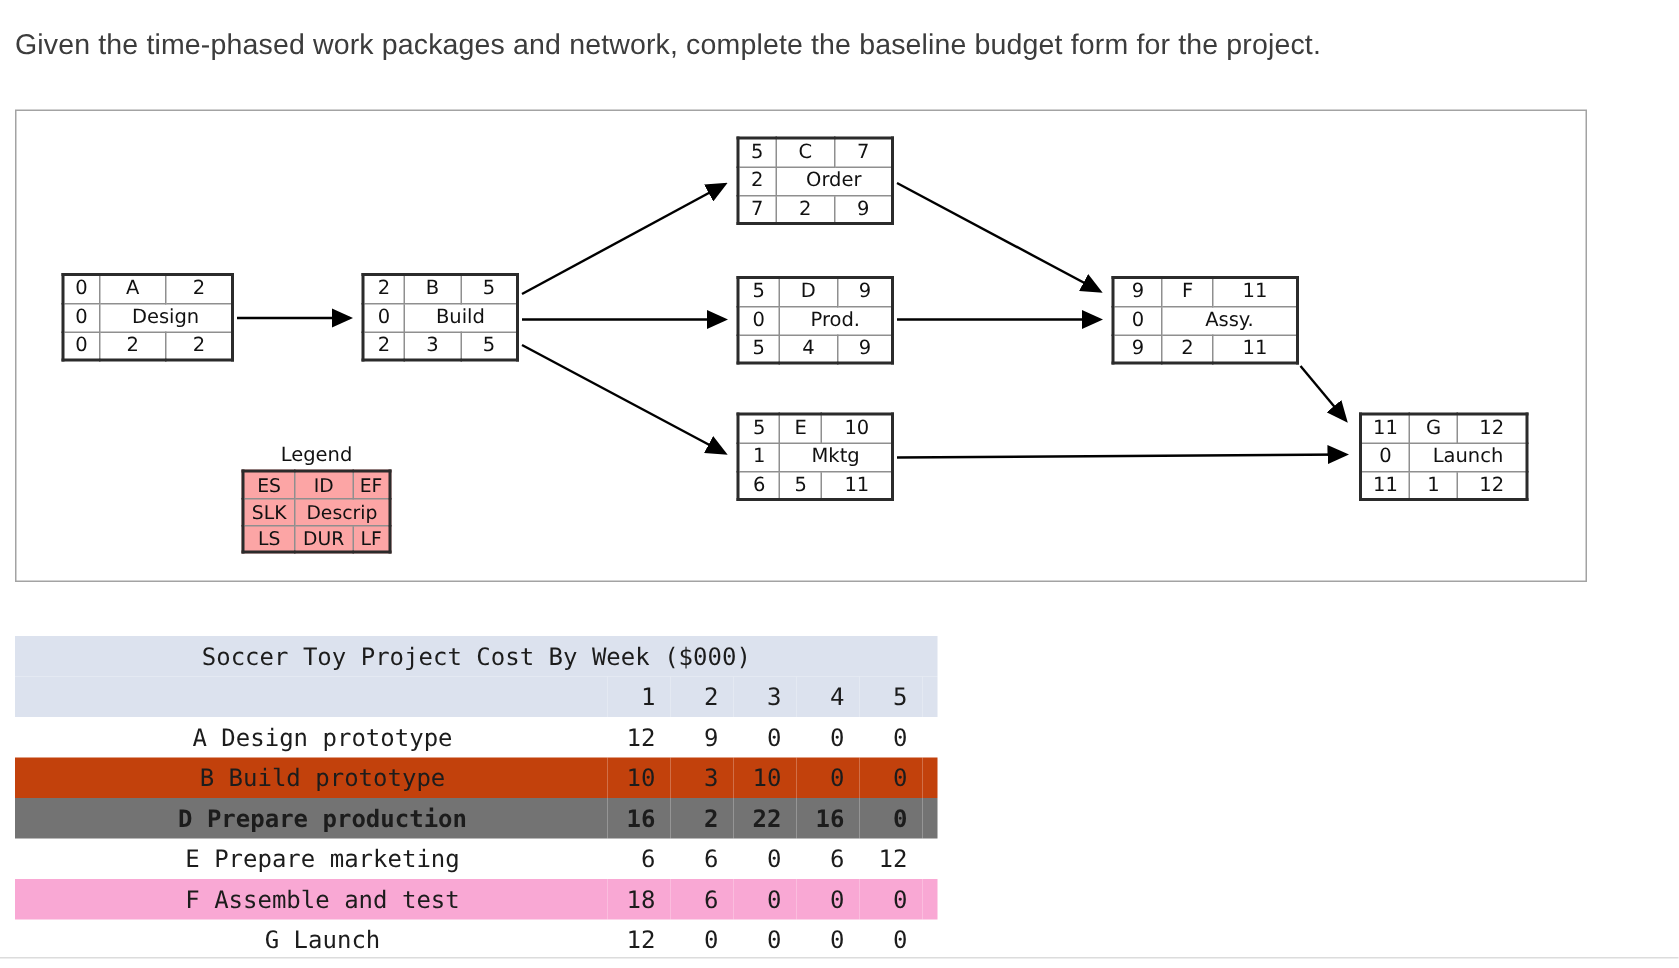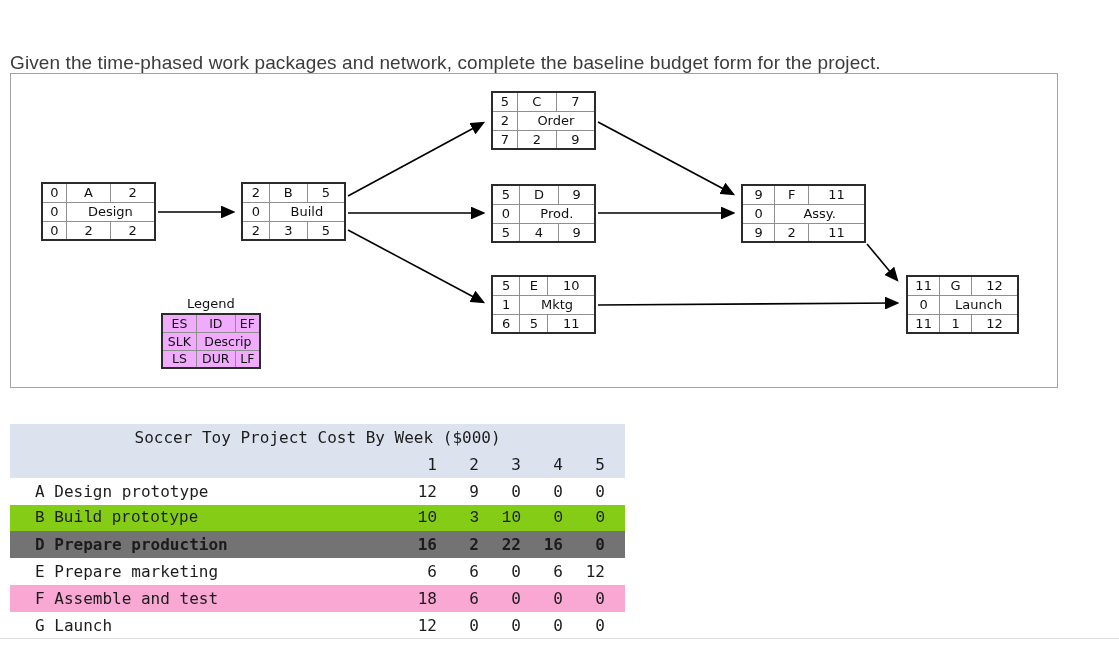--- a/index.html
+++ b/index.html
@@ -6,21 +6,21 @@
   html, body { background: #ffffff; }
   body {
     position: relative;
     width: 1119px; height: 645px;
     font-family: "Liberation Sans", sans-serif;
     color: #1f1f1f;
     overflow: hidden;
   }
   .page-title {
     position: absolute; left: 10px; top: 20px;
-    font-size: 19px; color: #3c3c3c; letter-spacing: 0.1px; margin-top: 32px;
+    font-size: 19px; color: #3c3c3c; letter-spacing: 0.1px;
   }
   
   .panel {
     position: absolute; left: 10px; top: 73px;
     width: 1048px; height: 315px;
     border: 1px solid #a3a3a3; background: #ffffff;
   }
   .panel svg.arrows { position: absolute; left: 0; top: 0; width: 1046px; height: 313px; }
   table.node {
     position: absolute; border-collapse: collapse;
@@ -30,34 +30,34 @@
   table.node td {
     border: 1px solid #8f8f8f; text-align: center;
     height: 19px; padding: 0 2px; color: #111;
   }
   
   .legend { position: absolute; left: 150px; top: 222px; width: 100px; text-align: center; }
   .legend .legend-title { font-family: "DejaVu Sans", sans-serif; font-size: 13px; margin-bottom: 2px; color: #111; }
   table.legend-table {
     border-collapse: collapse; width: 100%;
     font-family: "DejaVu Sans", sans-serif; font-size: 12.5px;
-    background: #f0abfc; border: 2px solid #2b2b2b;
+    background: #fca5a5; border: 2px solid #2b2b2b;
   }
   table.legend-table td { border: 1px solid #8f8f8f; text-align: center; height: 18px; padding: 0 2px; color: #111; }
   
   .cost-table-wrap { position: absolute; left: 10px; top: 424px; width: 615px; }
   table.cost {
     border-collapse: collapse; width: 615px; table-layout: fixed;
     font-family: "DejaVu Sans Mono", monospace; font-size: 16px; color: #1c1c1c;
   }
   table.cost td { padding: 4px; white-space: pre; }
   tr.cost-title td { height: 24px; text-align: center; font-size: 16px; }
   tr.cost-head td { height: 21px; text-align: right; padding-right: 10px; vertical-align: top; }
   tr.cost-row td { height: 23px; text-align: right; padding-right: 10px; }
-  tr.cost-row td.lbl { text-align: left; padding-left: 25px; }
+  tr.cost-row td.lbl { text-align: center; padding-left: 25px; }
   .bottom-divider { position: absolute; left: 0; top: 638px; width: 1119px; height: 0; border-top: 1px solid #dcdcdc; }
 </style>
 </head>
 <body>
 
 <div class="page-title">Given the time-phased work packages and network, complete the baseline budget form for the project.</div>
 
 <div class="panel">
 
   <svg class="arrows" viewBox="0 0 1046 313">
@@ -259,21 +259,21 @@
     </tr>
     <tr class="cost-row">
       <td class="lbl">A Design prototype</td>
       <td>12</td>
       <td>9</td>
       <td>0</td>
       <td>0</td>
       <td>0</td>
       <td></td>
     </tr>
-    <tr class="cost-row" style="background:#84cc16;font-family:Liberation Mono, monospace;">
+    <tr class="cost-row" style="background:#c2410c;">
       <td class="lbl">B Build prototype</td>
       <td>10</td>
       <td>3</td>
       <td>10</td>
       <td>0</td>
       <td>0</td>
       <td></td>
     </tr>
     <tr class="cost-row" style="background:#737373;font-weight:bold;">
       <td class="lbl">D Prepare production</td>

